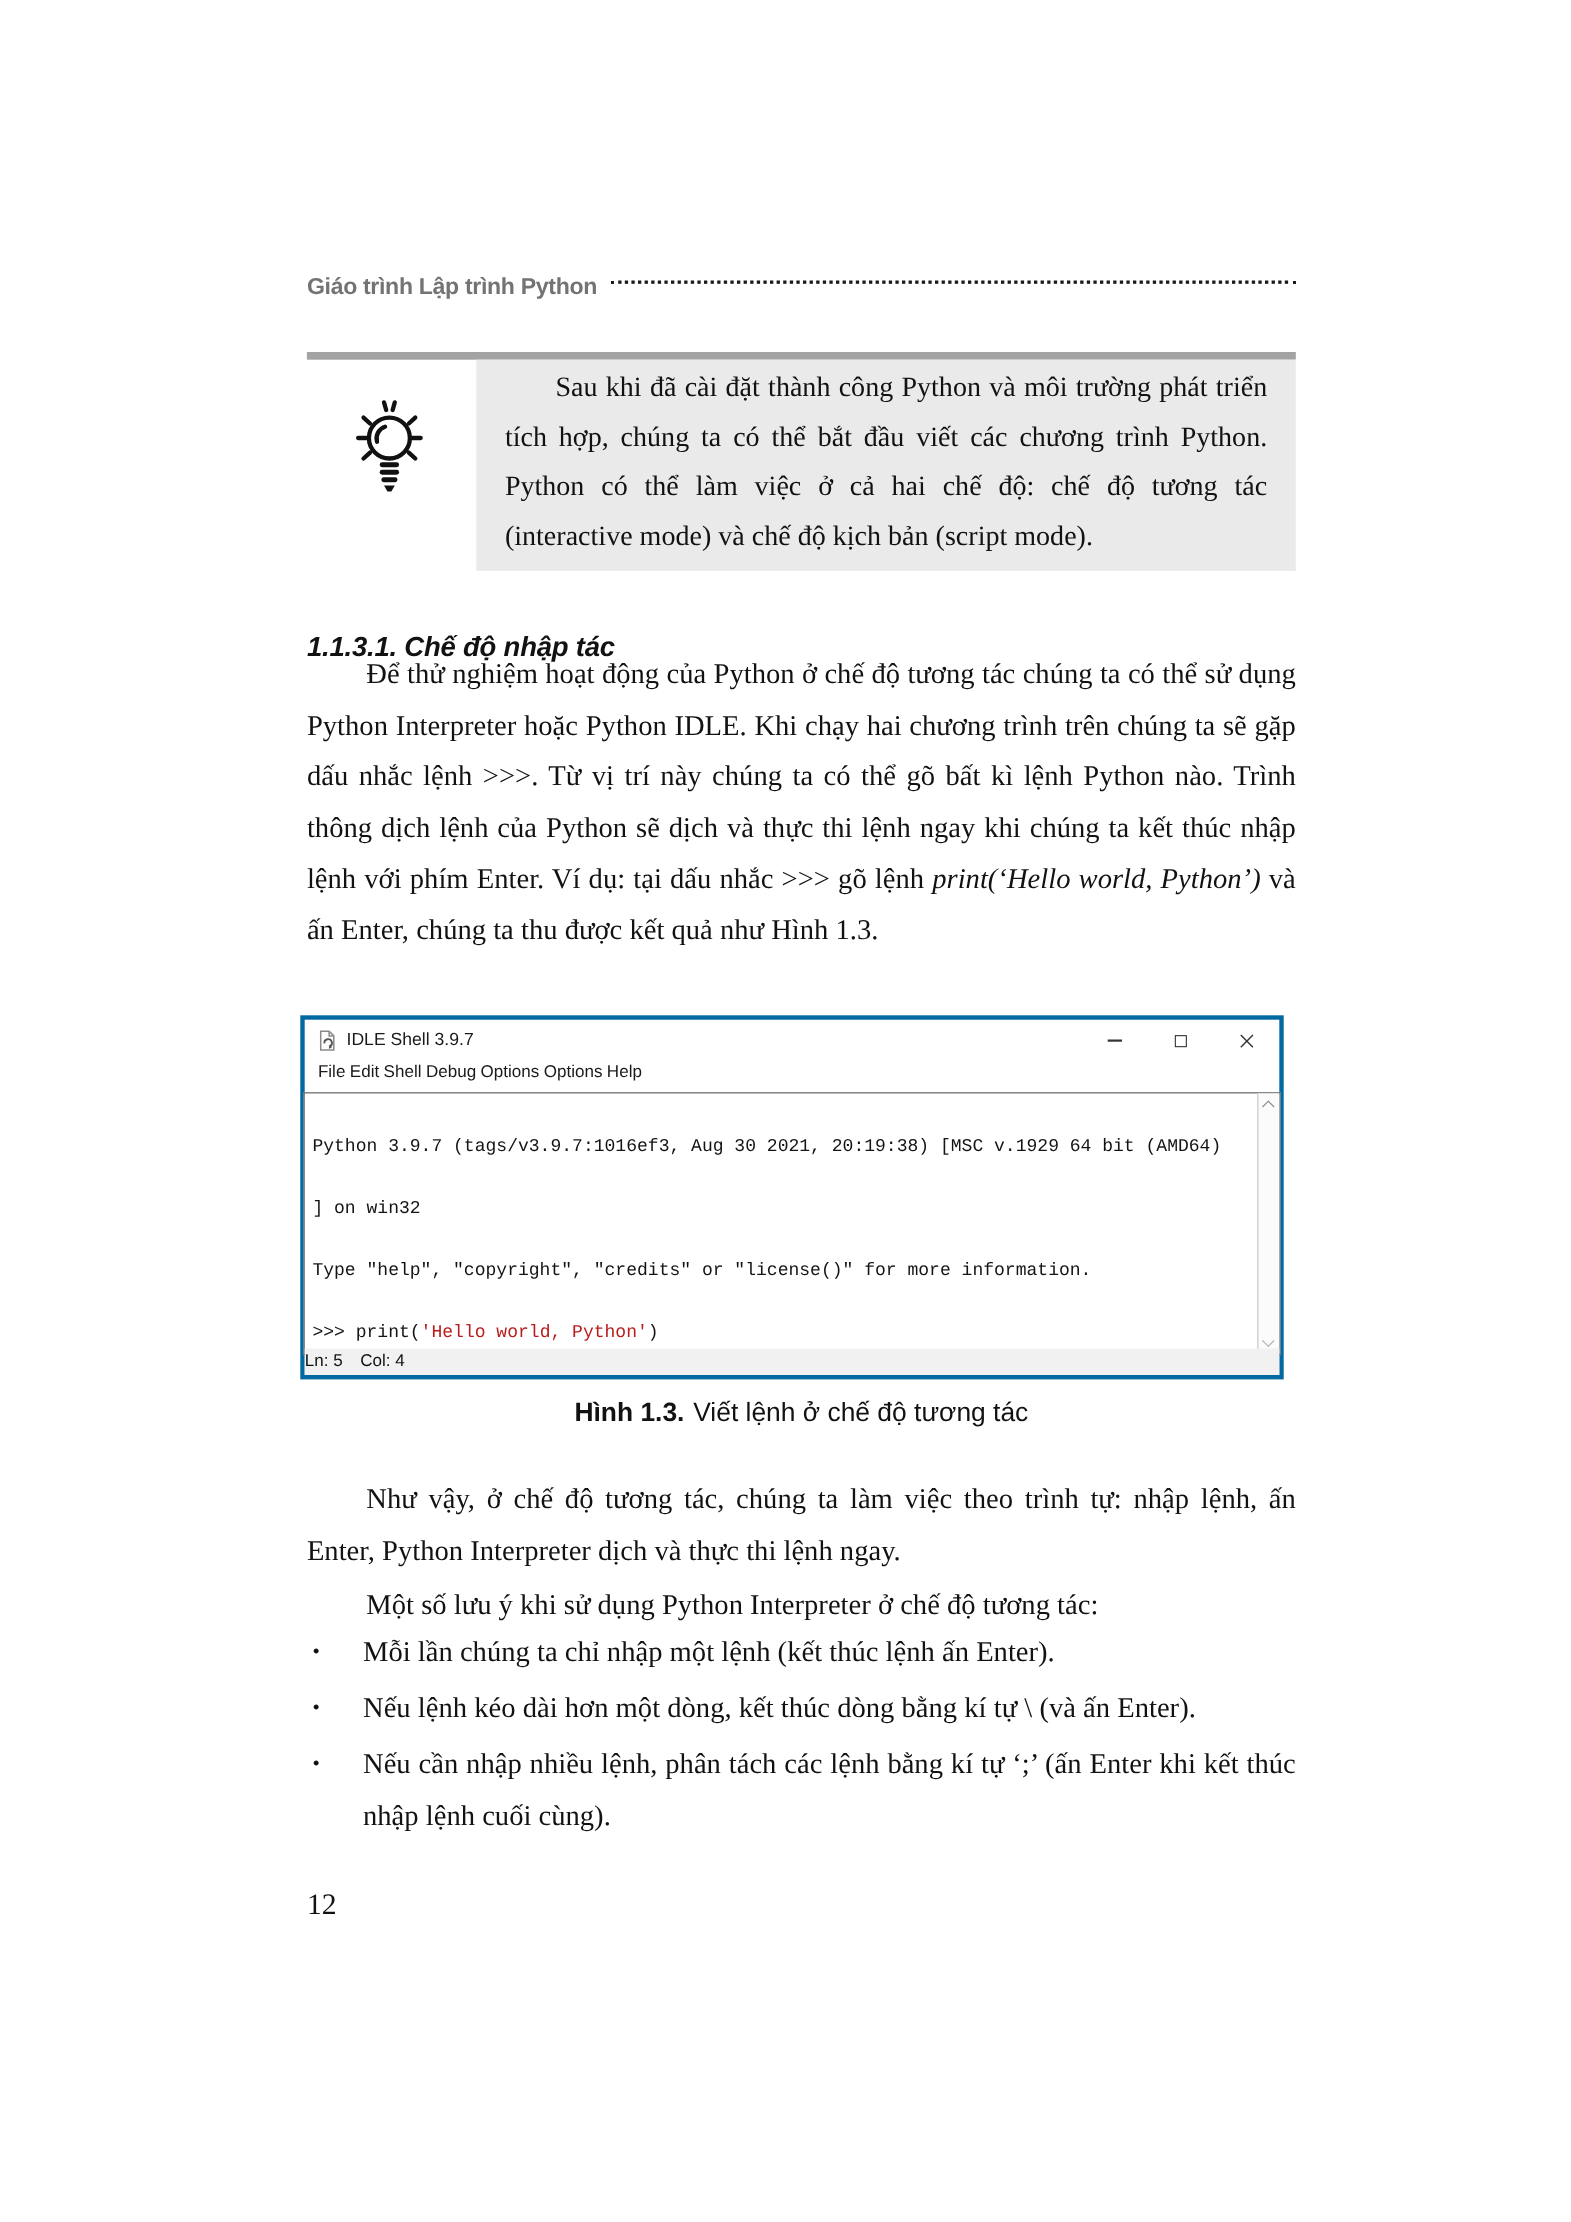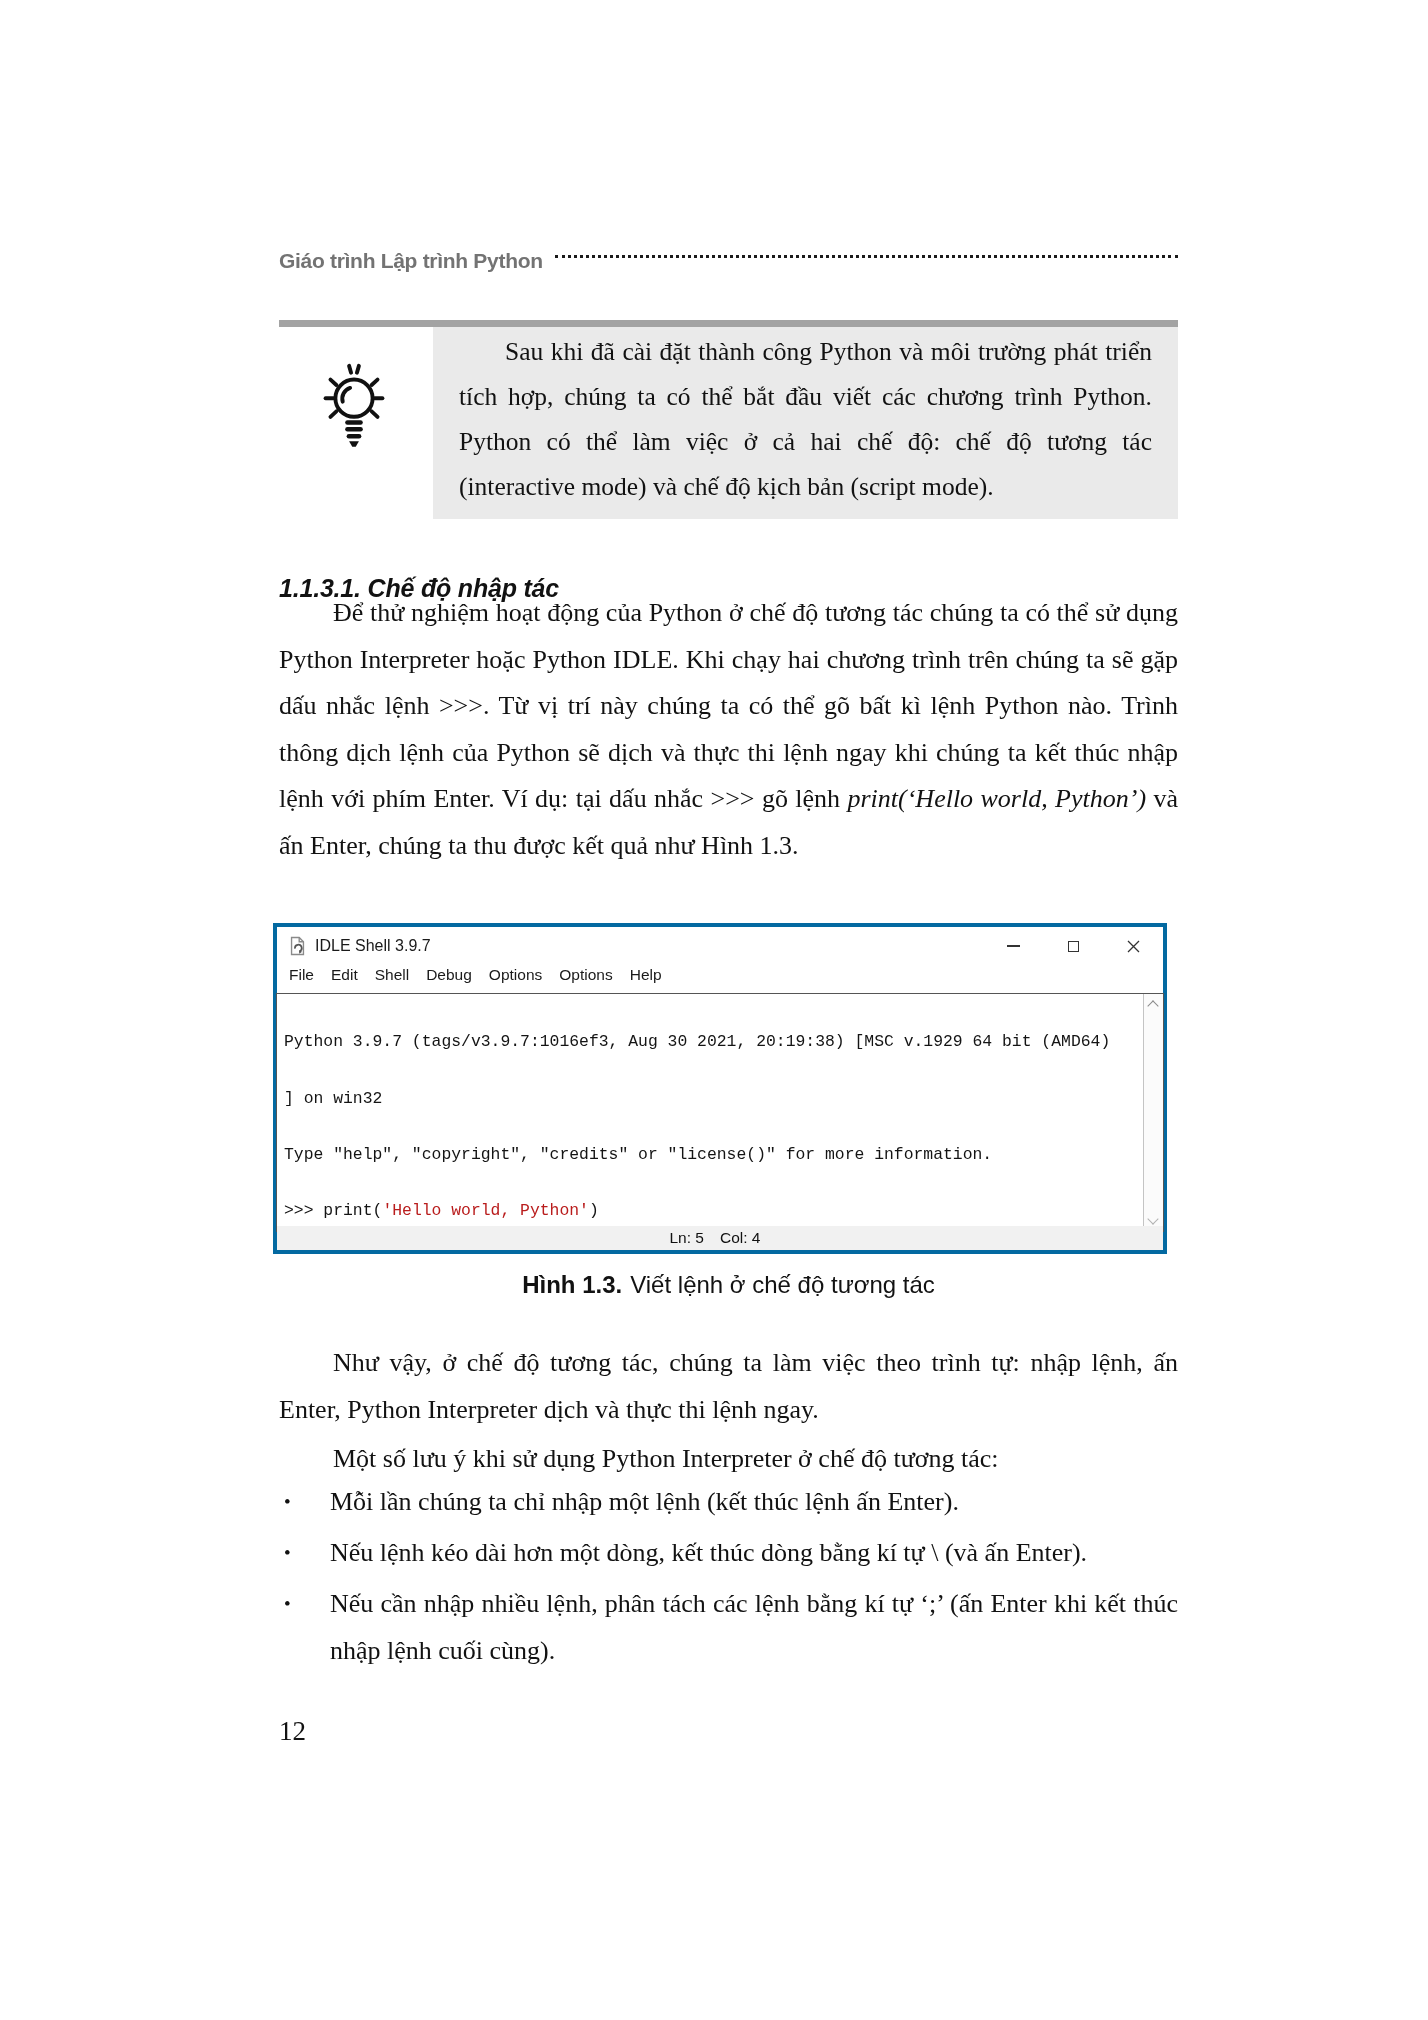--- a/index.html
+++ b/index.html
@@ -42,39 +42,39 @@
     position:absolute; left:273px; top:923px; width:894px; height:331px; box-sizing:border-box;
     background:#ffffff; border:4px solid #0369a1;
     font-family:"Liberation Sans","DejaVu Sans",sans-serif; color:#1a1a1a;
   }
   .titlebar { height:38px; display:flex; align-items:center; padding-left:12px; font-size:16px; }
   .title-icon { width:17px; height:20px; margin-right:9px; flex:0 0 auto; }
   .controls { margin-left:auto; display:flex; align-items:stretch; height:100%; }
   .ctrl { width:60px; display:flex; align-items:center; justify-content:center; cursor:default; }
   .min-glyph { width:13px; height:2px; background:#333; }
   .max-glyph { width:11px; height:11px; border:1.4px solid #333; box-sizing:border-box; }
-  .menubar { display:flex; gap:17px; padding:1px 0 4px 12px; font-size:15.5px; height:23px; }
+  .menubar { display:flex; gap:4px; padding:1px 0 4px 12px; font-size:15.5px; height:23px; }
   .menu-item { white-space:nowrap; }
   .textarea {
     position:absolute; left:-1px; right:-1px; top:66px; height:239px; box-sizing:border-box;
     border:1px solid #555; background:#fff;
   }
   .shell {
     position:absolute; top:0; bottom:0; left:0; right:20px; padding:2px 4px 3px 7px; overflow:hidden;
     font-family:"Liberation Mono","DejaVu Sans Mono",monospace;
     font-size:16.4px; line-height:18.7px; white-space:pre; color:#141414;
   }
   .shell .str { color:#b91c1c; }
   .scrollbar { position:absolute; top:0; bottom:0; right:0; width:19px; border-left:1px solid #c4c4c4; background:#fbfbfb; }
   .chev { position:absolute; left:5px; width:7px; height:7px; border-right:1.7px solid #8a8a8a; border-bottom:1.7px solid #8a8a8a; }
   .chev.up { top:8px; transform:rotate(-135deg); }
   .chev.down { bottom:8px; transform:rotate(45deg); border-color:#b2b2b2; }
   .statusbar {
     position:absolute; left:0; right:0; bottom:0; height:24px; background:#f1f1f1;
-    display:flex; justify-content:center; align-items:center; gap:16px;
+    display:flex; justify-content:flex-start; align-items:center; gap:16px;
     padding-right:10px; font-size:15.5px; color:#111;
   }
   
   .caption {
     position:absolute; left:279px; top:1271px; width:899px; text-align:center;
     font-family:"Liberation Sans","DejaVu Sans",sans-serif; font-size:24px;
   }
   .caption .cap-label { font-weight:bold; margin-right:8px; }
   
   .bullets { position:absolute; left:279px; top:1478px; width:899px; font-size:26px; line-height:47px; }

